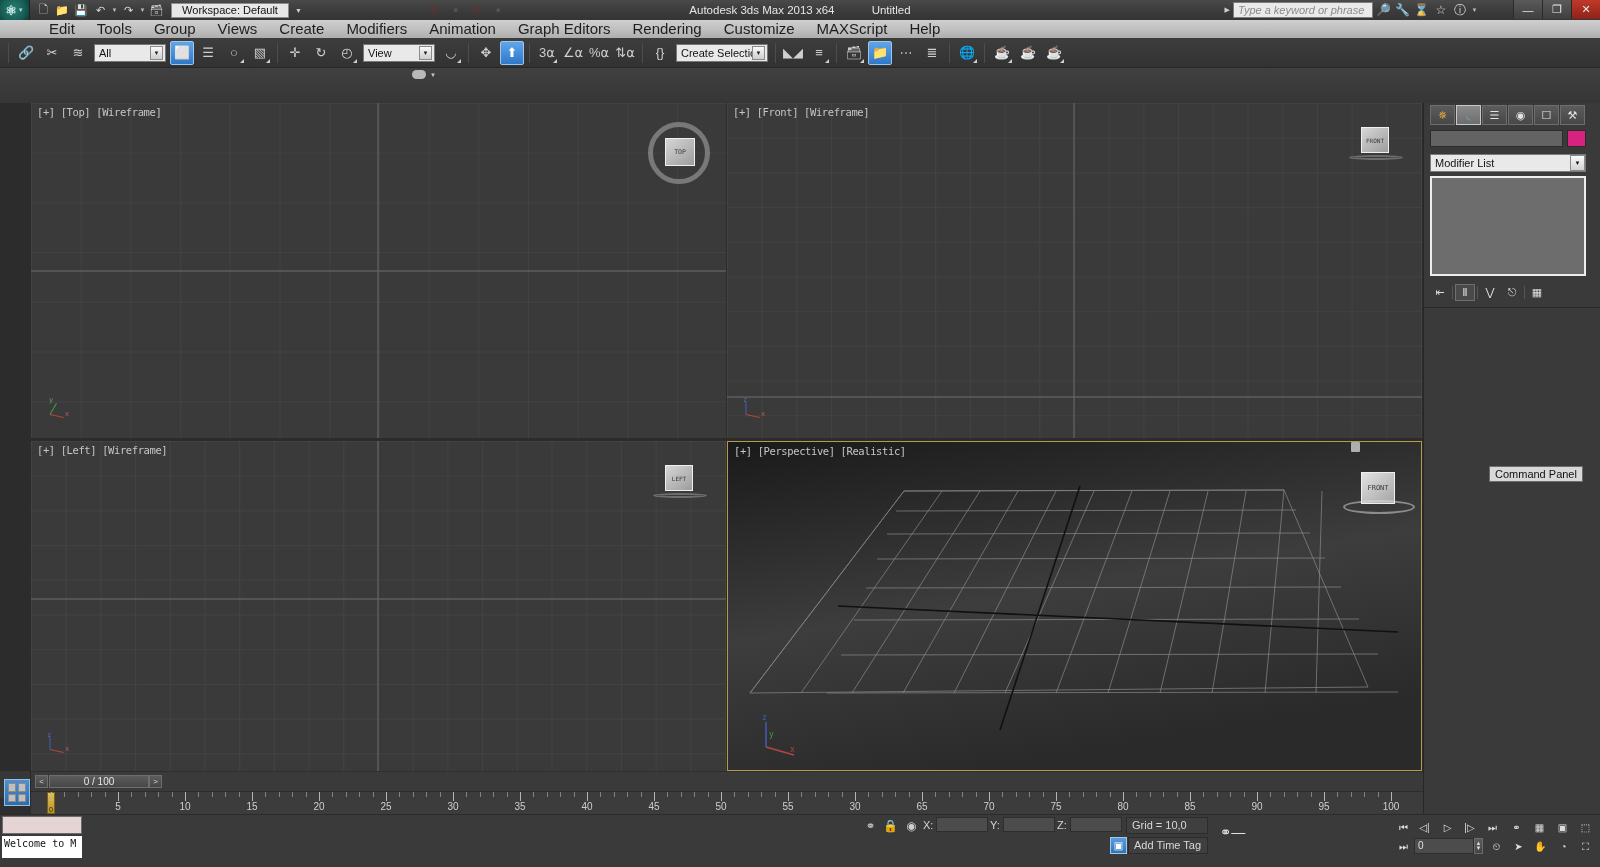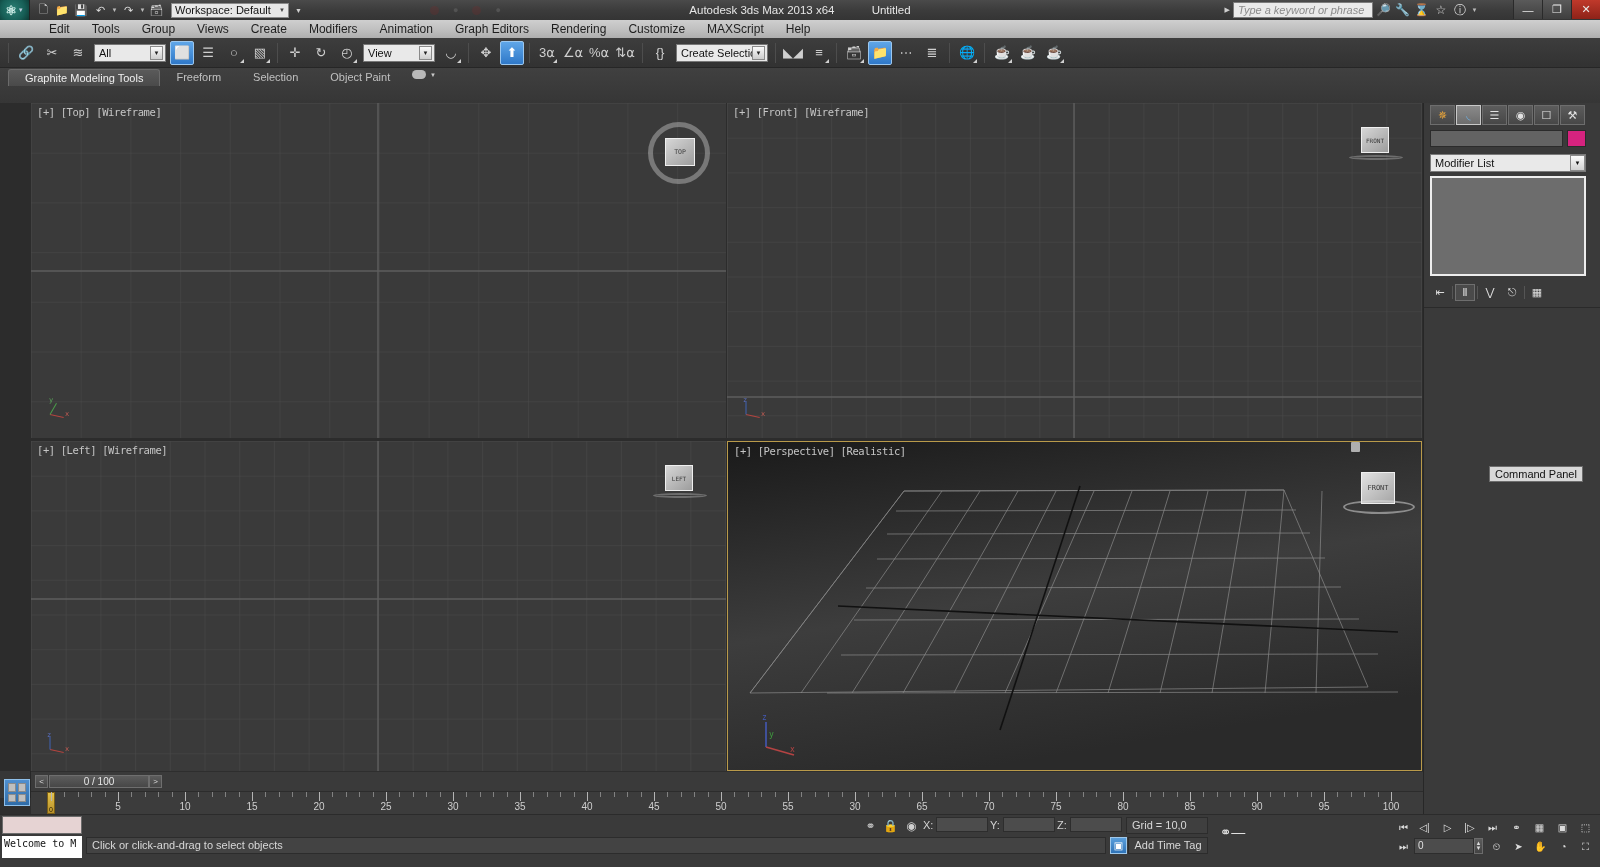--- a/index.html
+++ b/index.html
@@ -29,21 +29,21 @@
   #appbtn .arw{font-size:6px;margin-left:1px;color:#bcd;}
   .qat{ display:flex; align-items:center; gap:2px; margin-left:5px;}
   .qicon{
     width:17px;height:17px;display:flex;align-items:center;justify-content:center;
     font-size:11px;color:#dcdcdc;
   }
   .tinyarw{font-size:6px;color:#b9b9b9;width:7px;text-align:center;}
   .wsbox{
     margin-left:4px; height:15px; min-width:118px; background:#e8e8e8; color:#111;
     border:1px solid #8b8b8b; display:flex;align-items:center;
-    padding:0 3px; font-size:11px;
+    padding:0 3px; font-size:11px;flex-direction:column;
   }
   .wsbox .lbl{flex:1;}
   .wsbox .dd{font-size:6px;color:#444;padding-left:4px;}
   .ws-extra{font-size:7px;color:#cfcfcf;padding:0 4px;}
   #titletext{
     position:absolute; left:0; right:0; text-align:center;
     font-size:11.5px; color:#e6e6e6; pointer-events:none;
   }
   #titletext .untitled{margin-left:34px;}
   .ghost-tabs{position:absolute;left:430px;top:0;height:20px;width:420px;opacity:.25;
@@ -62,21 +62,21 @@
   #wbtns{position:absolute;right:0;top:0;display:flex;height:19px;}
   #wbtns div{width:29px;height:19px;display:flex;align-items:center;justify-content:center;
     font-size:11px;color:#e8e8e8;background:linear-gradient(180deg,#5a5a5a,#3f3f3f);border-left:1px solid #2a2a2a;}
   #wbtns .close{background:linear-gradient(180deg,#c0392b,#8e2218);}
   
   #menubar{
     position:absolute;left:0;top:20px;width:1600px;height:18px;
     background:linear-gradient(180deg,#cfcfcf 0%,#bfbfbf 55%,#aeaeae 100%);
     display:flex;align-items:center;padding-left:38px;
   }
-  #menubar span{ color:#1e1e1e; font-size:12px; padding:0 11px; height:18px; line-height:18px;}
+  #menubar span{ color:#1e1e1e; font-size:15px; padding:0 11px; height:18px; line-height:18px;}
   
   #toolbar{
     position:absolute;left:0;top:38px;width:1600px;height:30px;
     background:linear-gradient(180deg,#3d3d3d,#323232);
     display:flex;align-items:center;padding-left:4px;
     border-bottom:1px solid #262626;
   }
   .tb{
     width:24px;height:24px;margin:0 1px;display:flex;align-items:center;justify-content:center;
     font-size:13px;color:#cfcfcf;position:relative;border:1px solid transparent;border-radius:2px;
@@ -201,21 +201,21 @@
     color:#d8d8d8;font-size:11px;padding:1px 5px;}
   .sbicon{position:absolute;top:3px;width:17px;height:16px;display:flex;align-items:center;justify-content:center;
     font-size:12px;color:#cfcfcf;}
   .coordgrp{position:absolute;top:2px;display:flex;align-items:center;gap:3px;font-size:11px;color:#d3d3d3;}
   .coordgrp .cf{width:52px;height:15px;background:#4c4c4c;border:1px solid #2d2d2d;}
   #gridBox{position:absolute;left:1126px;top:2px;width:82px;height:17px;background:#3f3f3f;border:1px solid #2c2c2c;
     color:#d8d8d8;font-size:11px;padding:1px 5px;}
   #timeTagBtn{position:absolute;left:1110px;top:22px;width:17px;height:17px;background:linear-gradient(180deg,#5a9fdc,#2e73b8);
     border:1px solid #9fc8ea;display:flex;align-items:center;justify-content:center;font-size:10px;color:#fff;}
   #timeTagTxt{position:absolute;left:1128px;top:22px;width:80px;height:17px;background:#3f3f3f;border:1px solid #2c2c2c;
-    color:#d8d8d8;font-size:11px;padding:1px 5px;text-align:center;}
+    color:#d8d8d8;font-size:11px;padding:1px 5px;}
   #keyToggle{position:absolute;left:1216px;top:6px;width:33px;height:22px;display:flex;align-items:center;justify-content:center;
     font-size:14px;color:#e0e0e0;}
   #animCtl{position:absolute;left:1250px;top:2px;width:140px;height:46px;}
   .akbtn{position:absolute;background:linear-gradient(180deg,#555,#434343);border:1px solid #6c6c6c;color:#e4e4e4;
     font-size:10.5px;display:flex;align-items:center;justify-content:center;}
   #akBtn{left:0;top:0;width:43px;height:18px;}
   #skBtn{left:0;top:20px;width:43px;height:18px;}
   #akSel{position:absolute;left:46px;top:0;width:95px;height:18px;background:#efefef;border:1px solid #7a7a7a;color:#111;
     font-size:11px;display:flex;align-items:center;padding-left:4px;}
   #akSel .cb{margin-left:auto;width:14px;height:16px;background:linear-gradient(180deg,#fbfbfb,#d2d2d2);border:1px solid #8a8a8a;
@@ -342,26 +342,20 @@
   <div class="tb">≣</div>
   <div class="tbsep"></div>
   <div class="tb flyout">🌐</div>
   <div class="tbsep"></div>
   <div class="tb flyout">☕</div>
   <div class="tb">☕</div>
   <div class="tb flyout">☕</div>
 </div>
 
 <div id="ribbon">
-  <div class="tabs">
-    <div class="tab active">Graphite Modeling Tools</div>
-    <div class="tab">Freeform</div>
-    <div class="tab">Selection</div>
-    <div class="tab">Object Paint</div>
-  </div>
   <div class="ribmini">
     <span class="pill"></span>
     <span class="ar">▼</span>
   </div>
 </div>
 
 <div id="leftstrip">
   <div class="arrowbtn">▶</div>
 </div>
 
@@ -652,21 +646,20 @@
       <div class="tlab" style="left: 1159px;">85</div>
       <div class="tlab" style="left: 1226px;">90</div>
       <div class="tlab" style="left: 1293px;">95</div>
       <div class="tlab" style="left: 1360px;">100</div>
     </div>
 </div>
 
 <div id="statusbar">
   <div id="mxPrompt"></div>
   <div id="mxListener">Welcome to M</div>
-  <div id="statPrompt">Click or click-and-drag to select objects</div>
 
   <div class="sbicon" style="left:862px;">⚭</div>
   <div class="sbicon" style="left:882px;">🔒</div>
   <div class="sbicon" style="left:903px;">◉</div>
 
   <div class="coordgrp" style="left:923px;">
     <span>X:</span>
     <span class="cf"></span>
   </div>
   <div class="coordgrp" style="left:990px;">

